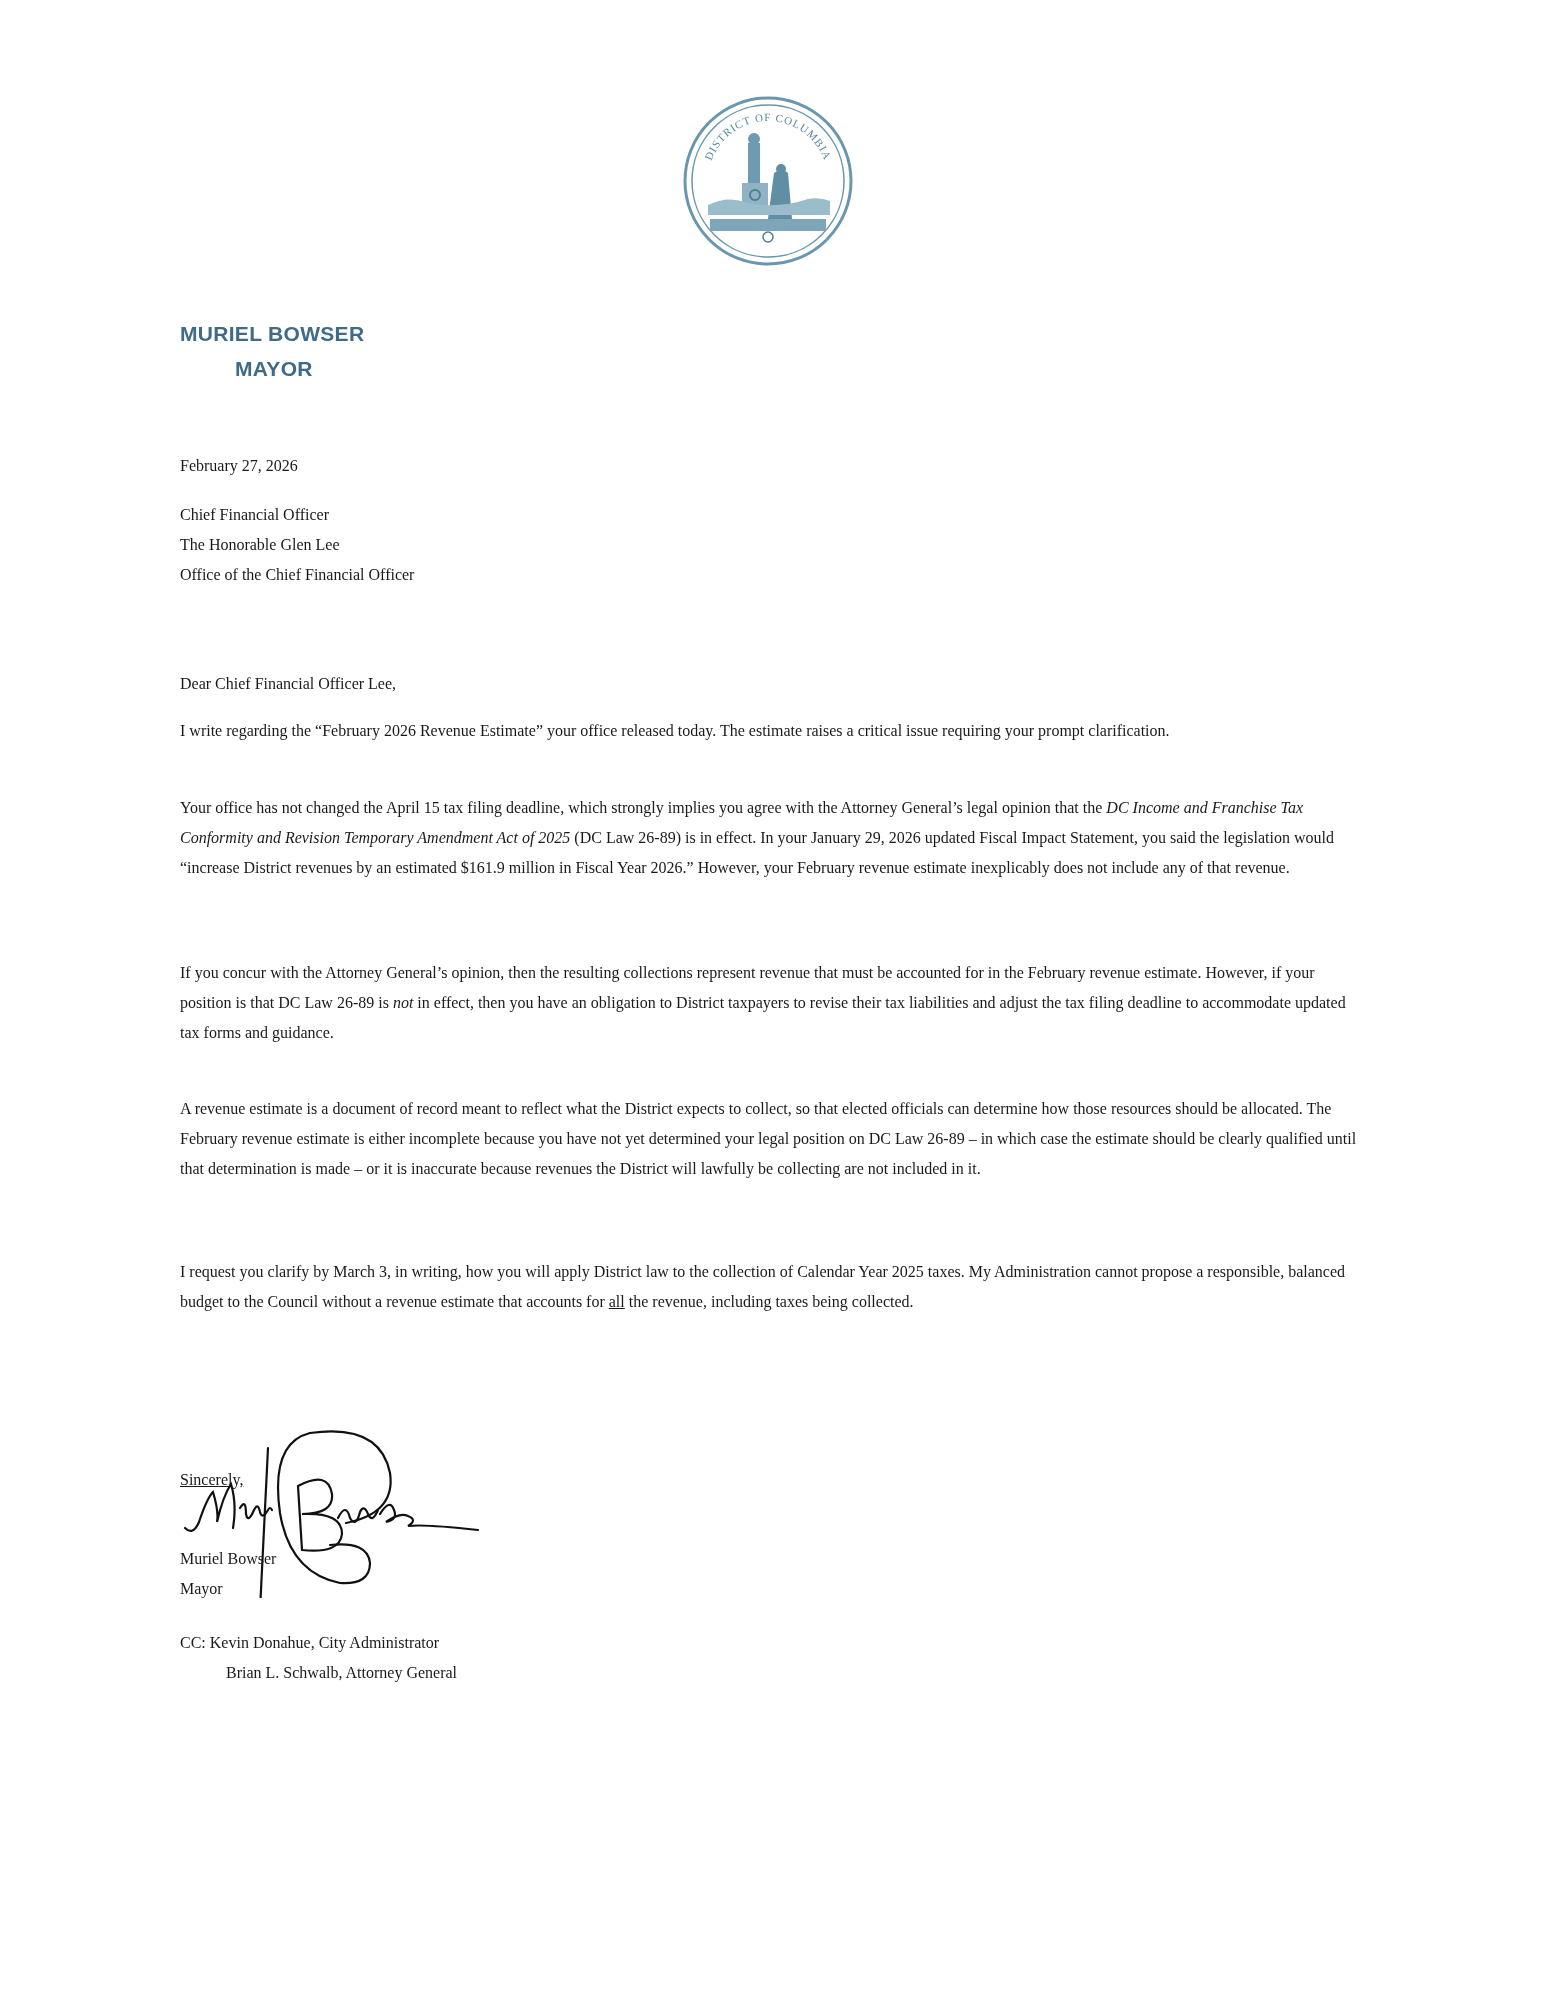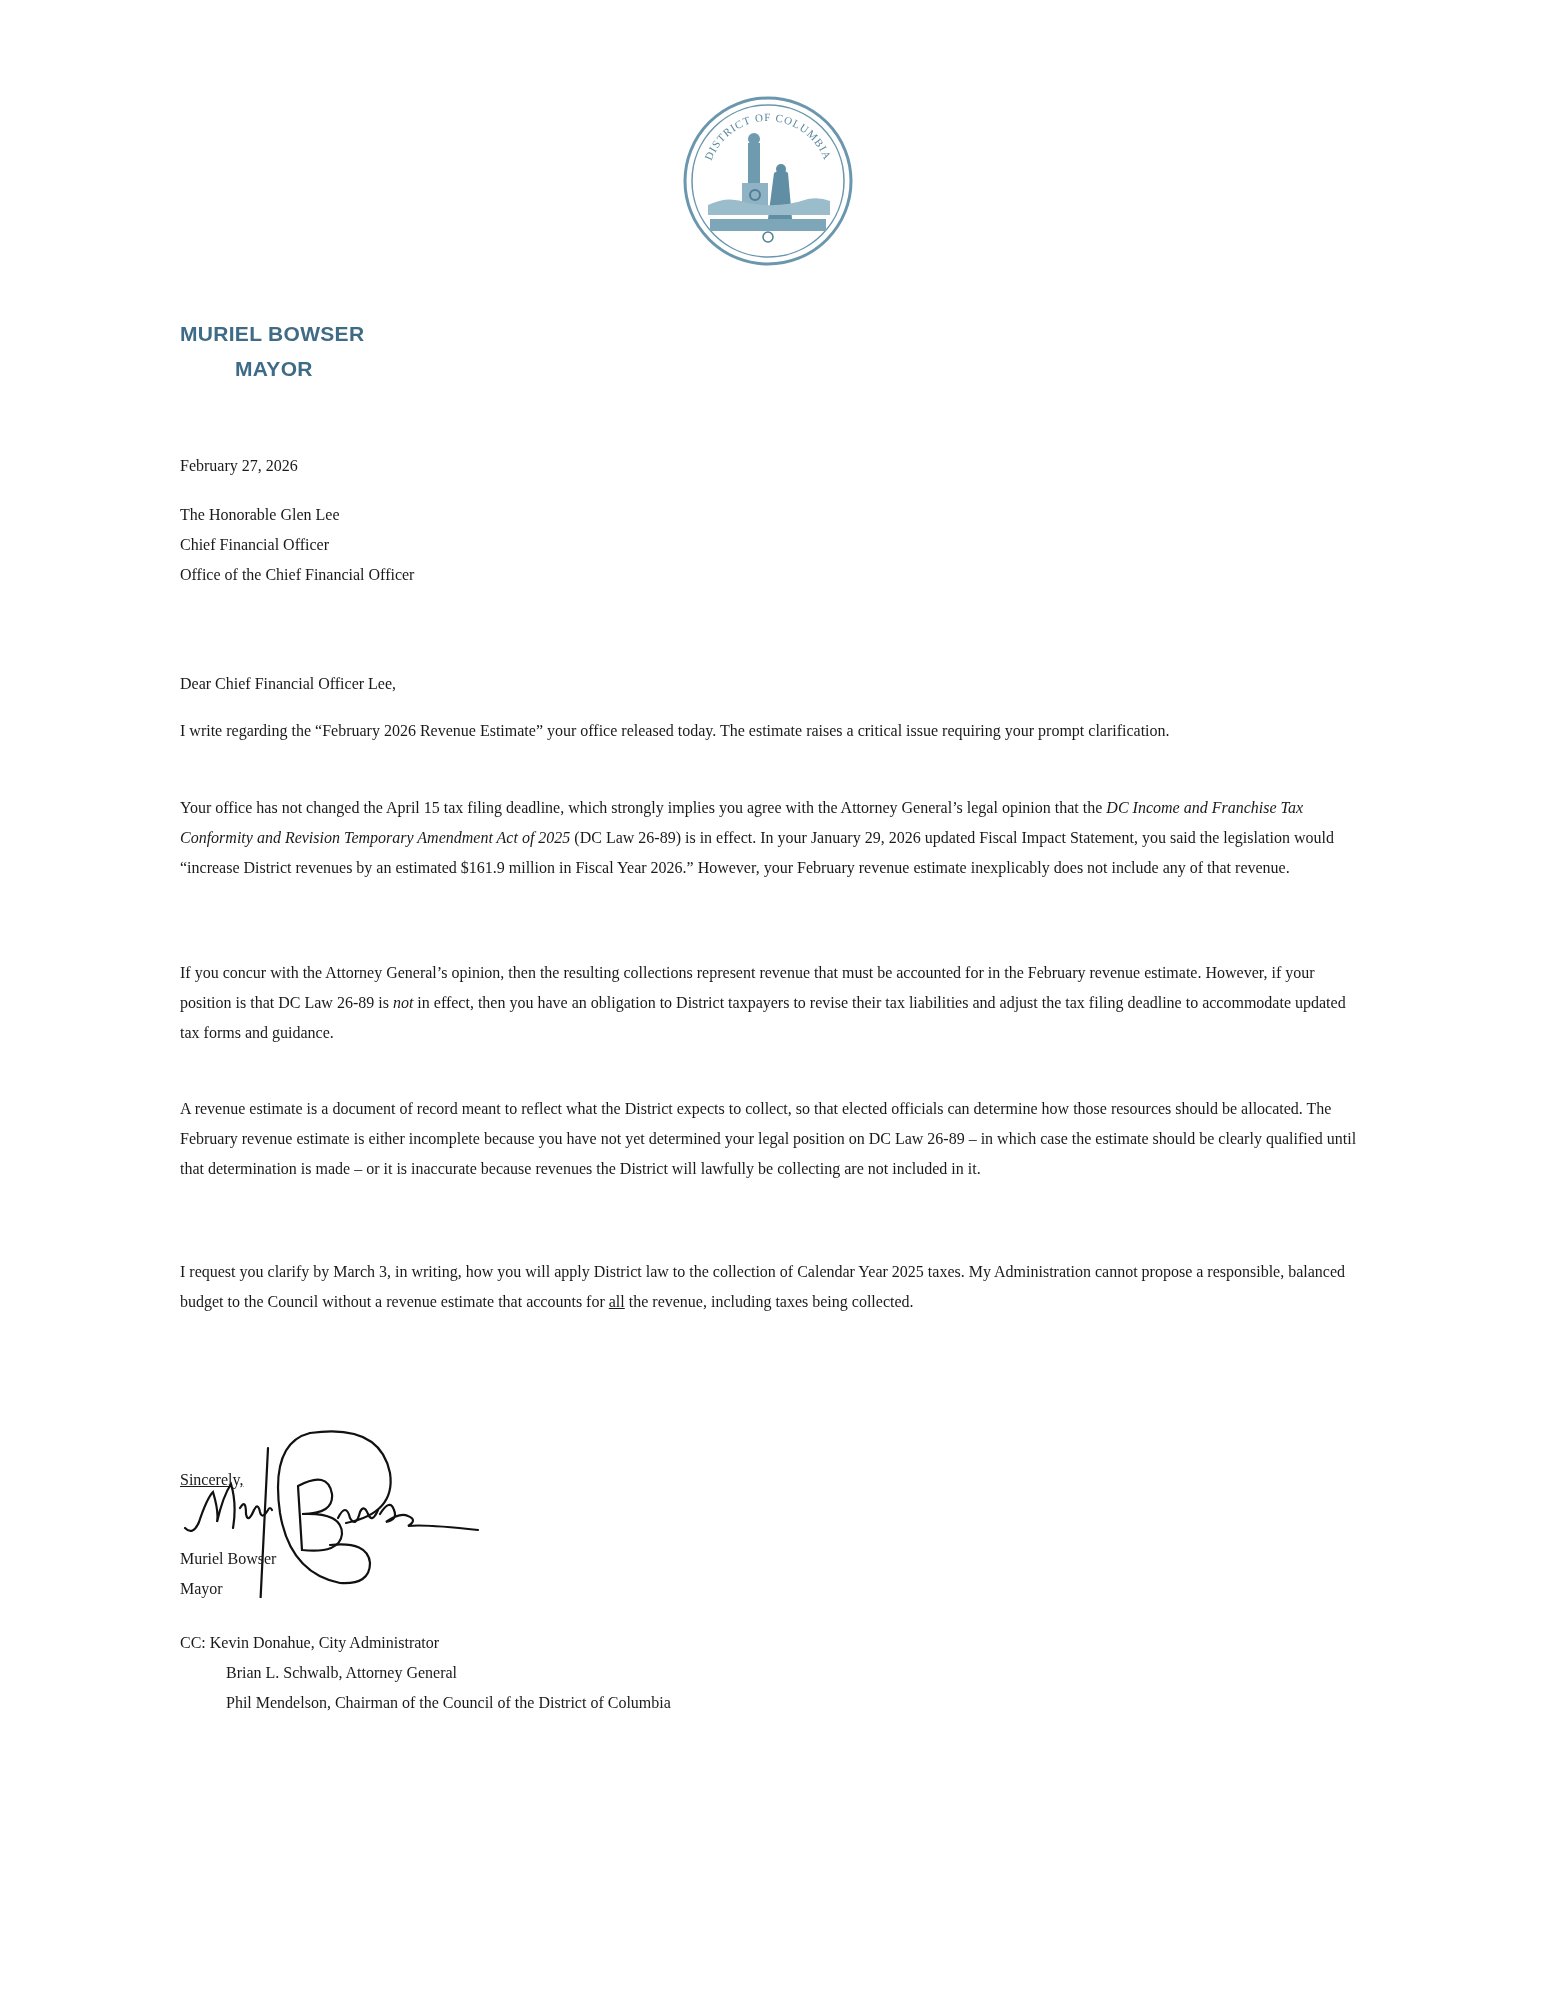--- a/index.html
+++ b/index.html
@@ -67,22 +67,22 @@
     <circle cx="86" cy="142" r="5" fill="none" stroke="#4f7e95" stroke-width="1.5"></circle>
   </svg>
 </div>
 
 <div class="head-name">MURIEL BOWSER</div>
 <div class="head-title">MAYOR</div>
 
 <div class="body-text date">February 27, 2026</div>
 
 <div class="body-text address">
+  <div>Chief Financial Officer</div>
   <div>The Honorable Glen Lee</div>
-  <div>Chief Financial Officer</div>
   <div>Office of the Chief Financial Officer</div>
 </div>
 
 <div class="body-text salutation">Dear Chief Financial Officer Lee,</div>
 
 <p class="body-text para p1">I write regarding the “February 2026 Revenue Estimate” your office released today. The estimate raises a critical issue requiring your prompt clarification.</p>
 
 <p class="body-text para p2">
   <span>Your office has not changed the April 15 tax filing deadline, which strongly implies you agree with the Attorney General’s legal opinion that the </span><em>DC Income and Franchise Tax Conformity and Revision Temporary Amendment Act of 2025</em><span> (DC Law 26-89) is in effect. In your January 29, 2026 updated Fiscal Impact Statement, you said the legislation would “increase District revenues by an estimated $161.9 million in Fiscal Year 2026.” However, your February revenue estimate inexplicably does not include any of that revenue.</span>
 </p>
@@ -111,14 +111,13 @@
     <path d="M200 96 q10 -16 14 -4 q4 10 -8 12 q14 -10 22 -6 q10 4 0 10 q16 -2 70 4"></path>
   </svg>
 </div>
 
 <div class="body-text signame">Muriel Bowser</div>
 <div class="body-text sigtitle">Mayor</div>
 
 <div class="body-text cc">
   <div class="line"><span>CC:</span> <span>Kevin Donahue, City Administrator</span></div>
   <div class="line indent">Brian L. Schwalb, Attorney General</div>
-  <div class="line indent">Phil Mendelson, Chairman of the Council of the District of Columbia</div>
 </div>
 
 </body></html>

